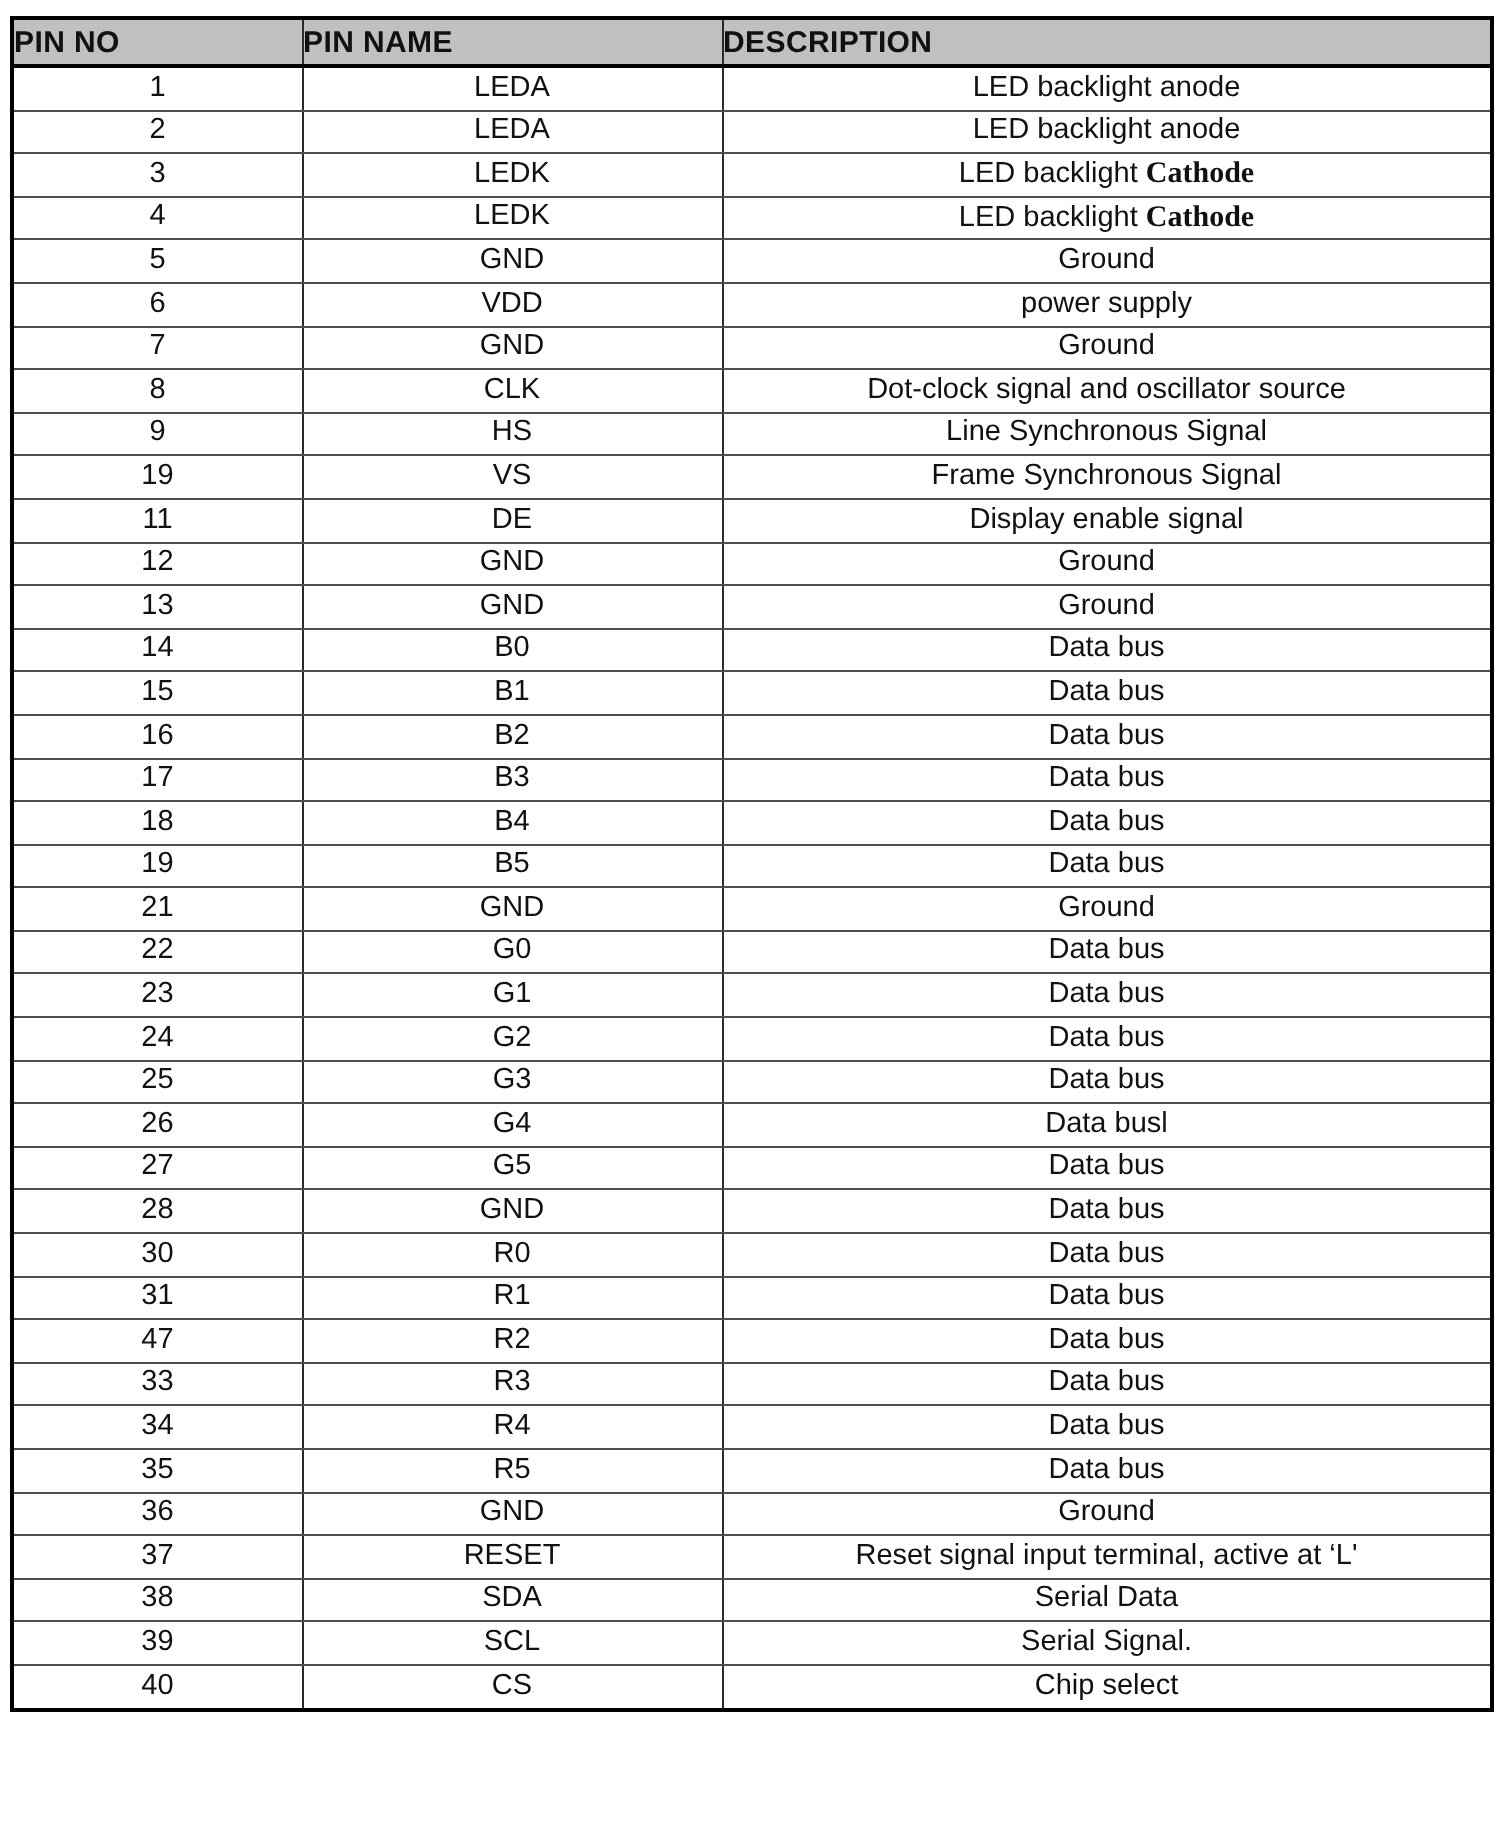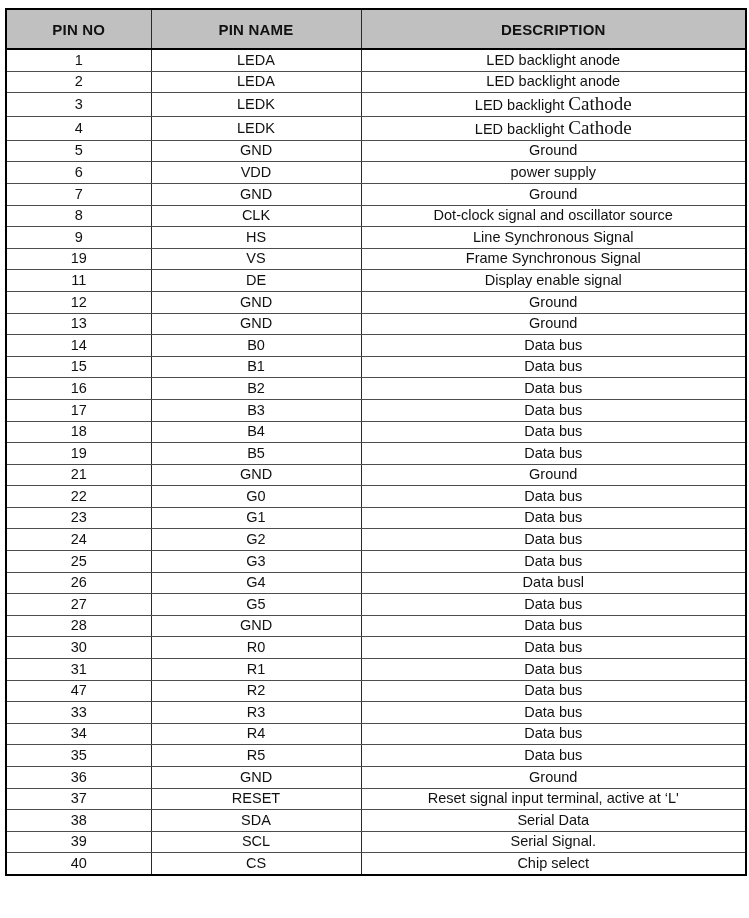--- a/index.html
+++ b/index.html
@@ -26,38 +26,38 @@
   col.c-desc{width:385px;}
   th{
     background:var(--header-bg);
     font-weight:bold;
     font-size:15px;
     height:22px;
     border:1px solid var(--grid);
     border-left:1.5px solid #2a2a2a;
     border-right:1.5px solid #2a2a2a;
     border-bottom:2px solid var(--outer);
-    padding:8px;
-    text-align:center;
+    padding:0;
+    text-align:left;
     letter-spacing:0.2px;
   }
   td{
     font-size:14.5px;
     height:20.6px;
     border:1px solid var(--grid);
     border-left:1.5px solid #2a2a2a;
     border-right:1.5px solid #2a2a2a;
     padding:0;
     text-align:center;
     white-space:nowrap;
     overflow:hidden;
     line-height:1.2;
     vertical-align:middle;
   }
-  .serif{font-family:"Liberation Serif", serif;font-size:19px;}
+  .serif{font-family:"Liberation Serif", serif;font-size:15px;font-weight:bold;}
 </style>
 </head>
 <body>
 
 <div class="page">
   <table class="pin-table">
     <colgroup>
       <col class="c-pin">
         <col class="c-name">
         <col class="c-desc">

